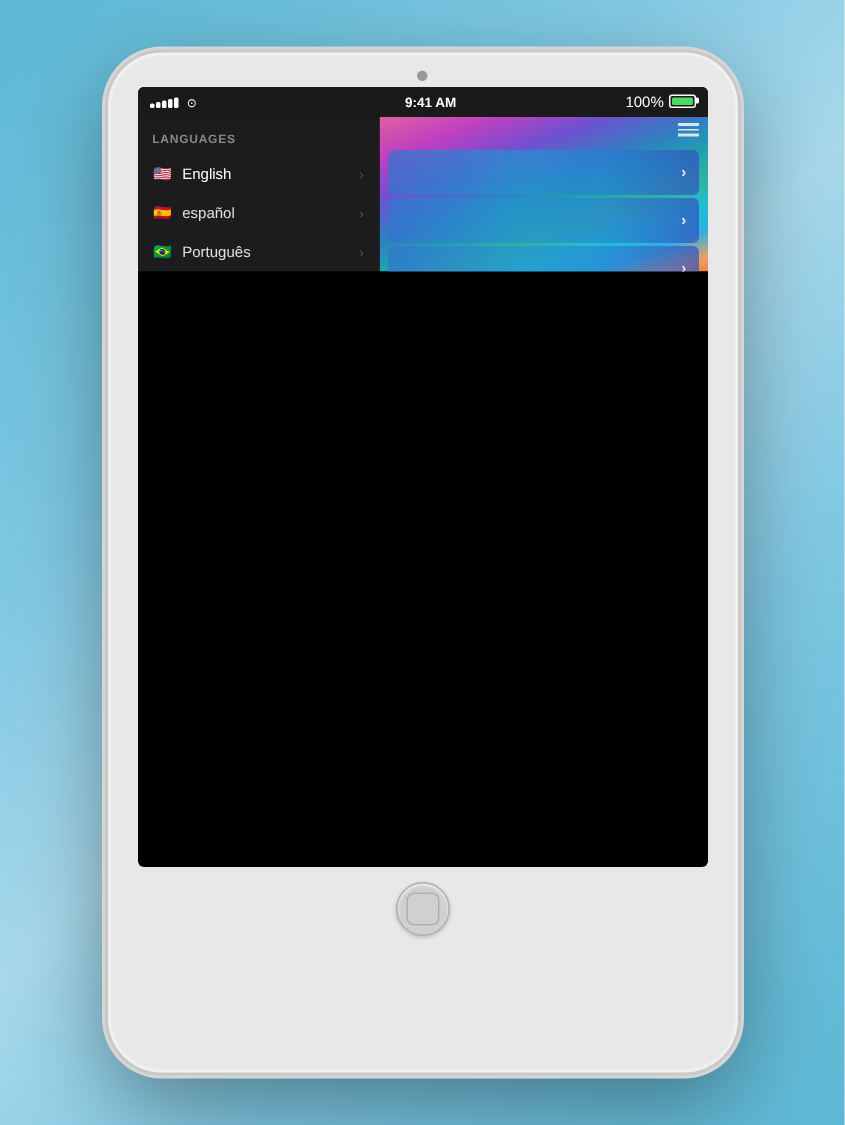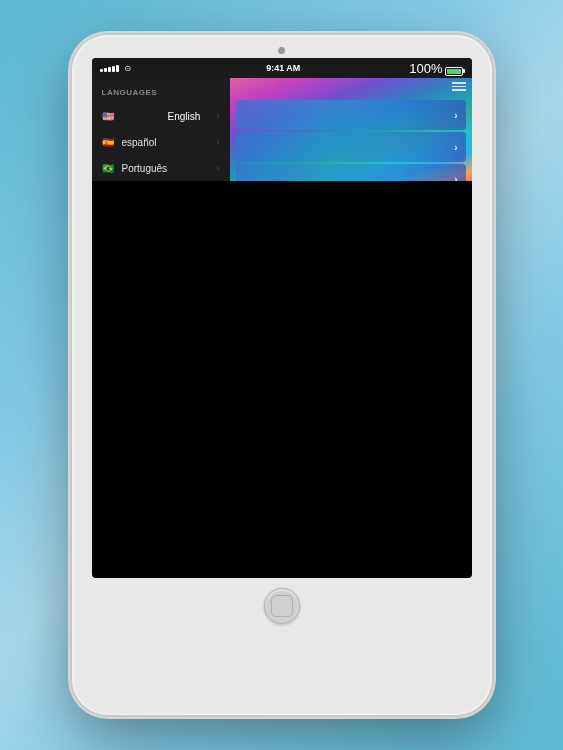--- a/index.html
+++ b/index.html
@@ -82,23 +82,23 @@
     }
 
     .status-center {
       font-size: 9px;
       font-weight: 600;
       padding-left: 26px;
     }
 
     .status-right {
       display: flex;
-      align-items: flex-end;
+      align-items: flex-start;
       gap: 3px;
-      font-size: 13px;
+      font-size: 10px;
     }
 
     .battery-icon {
       width: 18px;
       height: 9px;
       border: 1px solid #fff;
       border-radius: 2px;
       position: relative;
       display: flex;
       align-items: center;
@@ -124,21 +124,21 @@
 
     
     .screen-content {
       display: flex;
       flex: 1;
       overflow: hidden;
     }
 
     
     .sidebar {
-      width: 138px;
+      width: 161px;
       background: #1c1c1e;
       flex-shrink: 0;
       display: flex;
       flex-direction: column;
       padding-top: 10px;
     }
 
     .sidebar-section-title {
       font-size: 8px;
       color: #888;
@@ -174,21 +174,20 @@
       flex: 1;
     }
 
     .chevron {
       color: #555;
       font-size: 9px;
     }
 
     .language-item.active .language-name {
       color: #fff;
-      margin-left: 46px;
     }
 
     
     .main-area {
       flex: 1;
       position: relative;
       overflow: hidden;
     }
 
     

